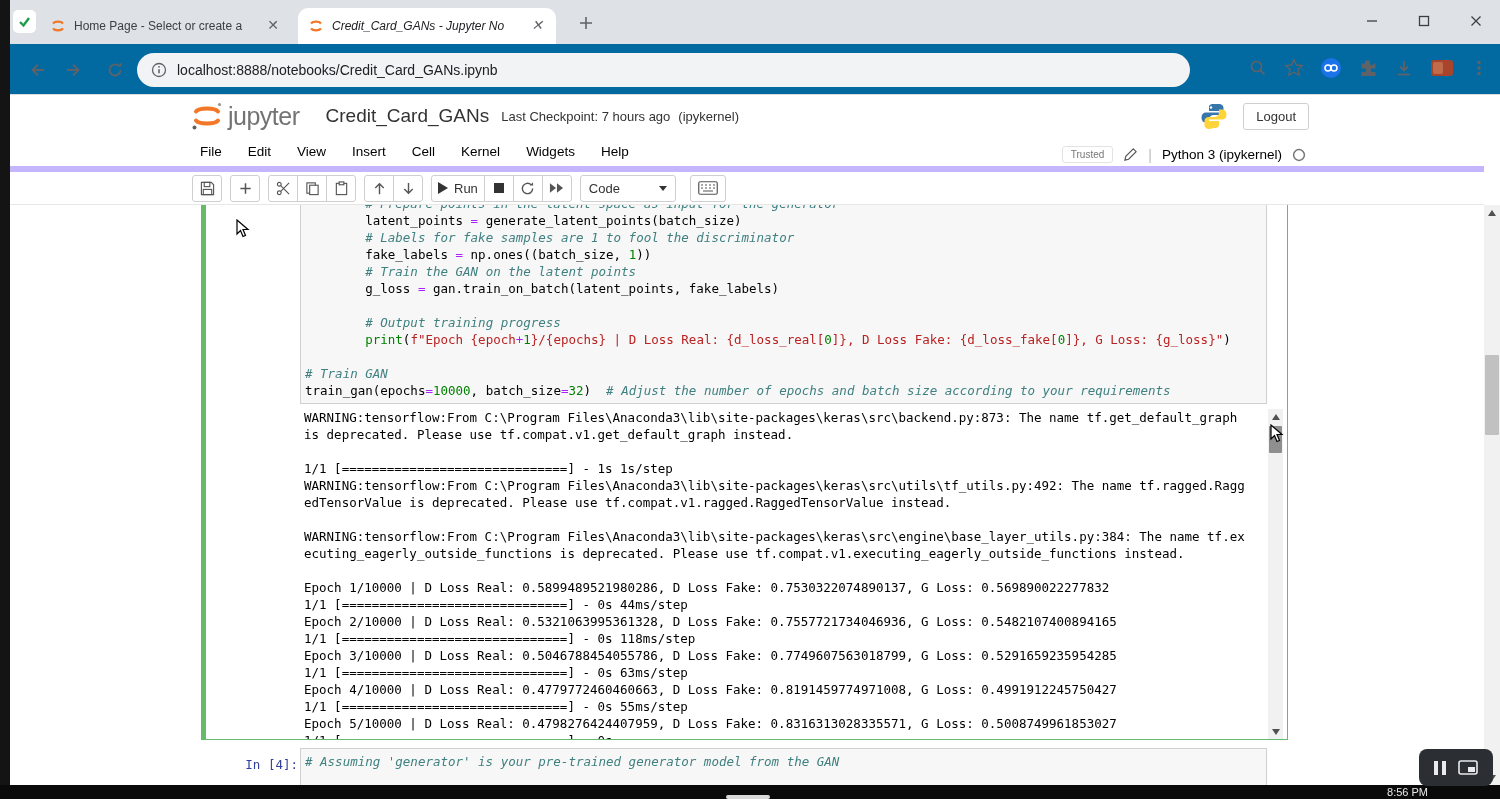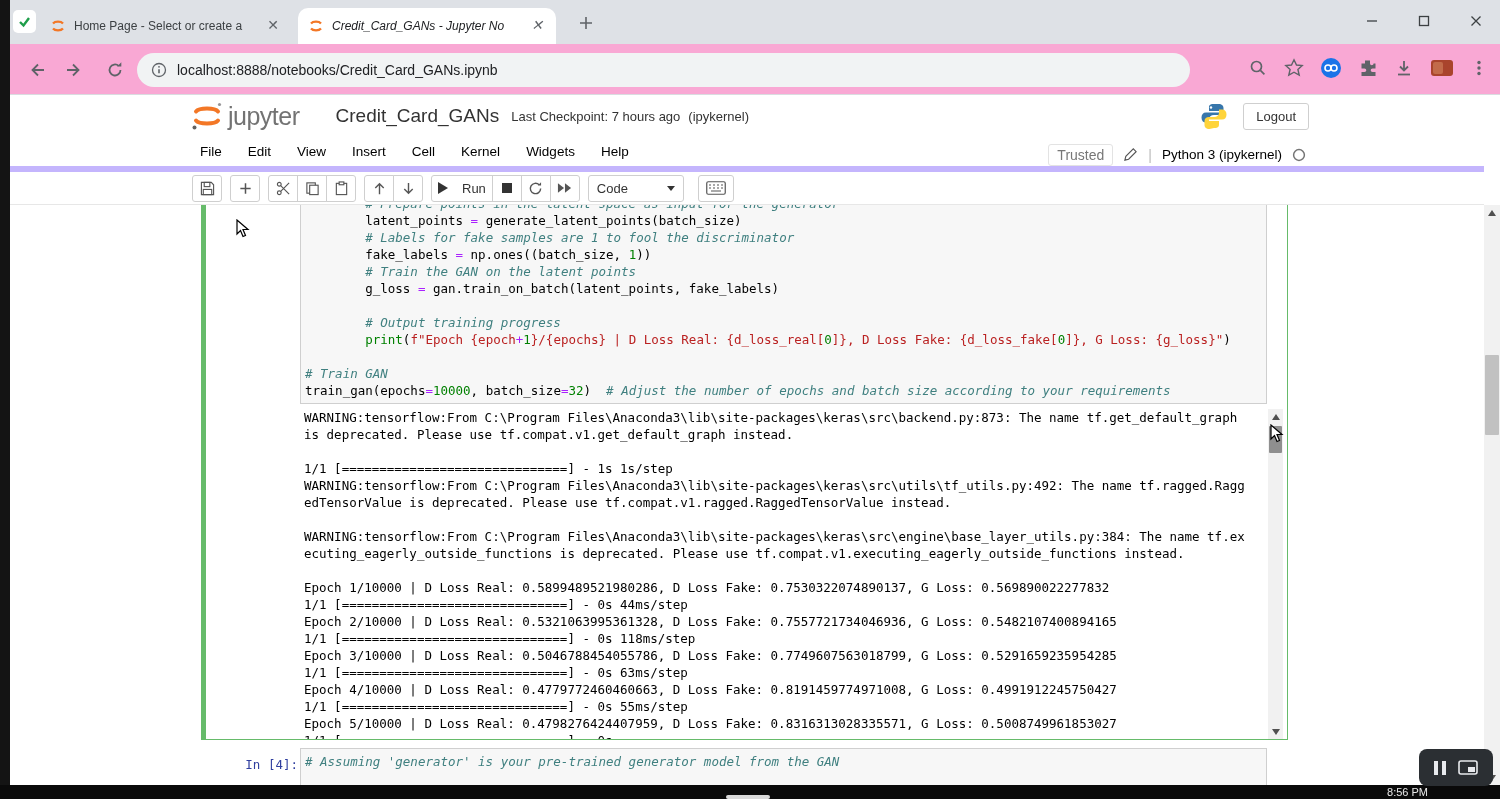--- a/index.html
+++ b/index.html
@@ -10,45 +10,45 @@
   .left-strip { position:absolute; left:0; top:0; width:10px; height:785px; background:#141414; }
   .tabbar { position:absolute; left:10px; top:0; width:1490px; height:44px; background:#dee1e6; }
   .check-badge { position:absolute; left:3px; top:10px; width:23px; height:23px; background:#fff; border-radius:5px; display:flex; align-items:center; justify-content:center; }
   .tab { position:absolute; top:8px; height:36px; display:flex; align-items:center; padding:0 10px; font-size:12px; color:#3c4043; }
   .tab.inactive { left:30px; width:252px; }
   .tab.active { left:288px; width:258px; background:#fff; border-radius:10px 10px 0 0; color:#202124;font-style:italic; }
   .tab .title { flex:1; white-space:nowrap; overflow:hidden; margin:0 8px; }
   .tab .close { color:#5f6368; font-size:14px; width:18px; height:18px; line-height:17px; text-align:center; border-radius:50%; }
   .newtab { position:absolute; left:565px; top:12px; width:22px; height:22px; display:flex; align-items:center; justify-content:center; }
   .winbtn { position:absolute; top:6px; width:44px; height:30px; display:flex; align-items:center; justify-content:center; }
-  .navbar { position:absolute; left:10px; top:44px; width:1490px; height:51px; background:#f9a8d4; border-bottom:1px solid #dadce0; }
+  .navbar { position:absolute; left:10px; top:44px; width:1490px; height:51px; background:#0369a1; border-bottom:1px solid #dadce0; }
   .nav-ic { position:absolute; top:14px; width:24px; height:24px; display:flex; align-items:center; justify-content:center; }
   .omnibox { position:absolute; left:127px; top:9px; width:1053px; height:34px; background:#f1f3f4; border-radius:17px; display:flex; align-items:center; padding:0 14px; }
   .omnibox .url { margin-left:10px; font-size:14px; color:#202124; }
   .nav-right { position:absolute; right:12px; top:13px; display:flex; align-items:center; gap:16px; }
 
   
   .jheader { position:absolute; left:10px; top:95px; width:1474px; height:42px; background:#fff; display:flex; align-items:center; padding-left:180px; }
   .jlogo-text { font-size:25px; color:#737373; margin-left:4px; letter-spacing:-0.5px; }
-  .nb-title { font-size:19px; color:#333; margin-left:36px; }
+  .nb-title { font-size:19px; color:#333; margin-left:26px; }
   .chk { font-size:13px; color:#333; margin-left:12px; }
   .autosaved { font-size:13px; color:#333; margin-left:8px; }
   .python-logo { position:absolute; right:256px; top:7px; }
   .logout { position:absolute; right:175px; top:8px; border:1px solid #cfcfcf; border-radius:3px; background:#fff; font-size:13px; color:#333; padding:5px 12px; }
 
   .menubar { position:absolute; left:10px; top:137px; width:1474px; height:35px; background:#fff; border-bottom:6px solid #c4b5fd; display:flex; align-items:center; padding-left:190px; }
   .menu-item { font-size:13.5px; color:#000; margin-right:26px; cursor:default; }
   .menu-right { position:absolute; right:178px; top:0; height:35px; display:flex; align-items:center; gap:10px; }
-  .trusted { font-size:14px; color:#777; border:1px solid #e3e3e3; border-radius:3px; padding:2px 8px; }
+  .trusted { font-size:10px; color:#777; border:1px solid #e3e3e3; border-radius:3px; padding:2px 8px; }
   .kernel-name { font-size:13.5px; color:#000; }
   .vsep { color:#bbb; font-size:14px; }
 
   .jtoolbar { position:absolute; left:10px; top:172px; width:1474px; height:33px; background:#fff; border-bottom:1px solid #e7e7e7; display:flex; align-items:center; padding-left:182px; }
   .tgroup { display:flex; margin-right:8px; }
-  .tbtn { min-width:30px; height:27px; background:#fff; border:1px solid #cfcfcf; display:flex; align-items:center; justify-content:center; padding:0 6px;gap:8px; }
+  .tbtn { min-width:30px; height:27px; background:#fff; border:1px solid #cfcfcf; display:flex; align-items:center; justify-content:center; padding:0 6px; }
   .tgroup .tbtn + .tbtn { margin-left:-1px; }
   .tgroup .tbtn:first-child { border-radius:3px 0 0 3px; }
   .tgroup .tbtn:last-child { border-radius:0 3px 3px 0; }
   .tgroup .tbtn:only-child { border-radius:3px; }
   .run-label { font-size:13px; color:#333; margin-left:6px; }
   .cellsel { width:96px; height:27px; border:1px solid #cfcfcf; border-radius:3px; background:#fff; display:flex; align-items:center; justify-content:space-between; padding:0 8px; font-size:13px; color:#333; margin-right:14px; }
   .chev { width:0; height:0; border-left:4px solid transparent; border-right:4px solid transparent; border-top:5px solid #333; }
 
   
   .notebook { position:absolute; left:10px; top:205px; width:1474px; height:580px; background:#fff; overflow:hidden; }

